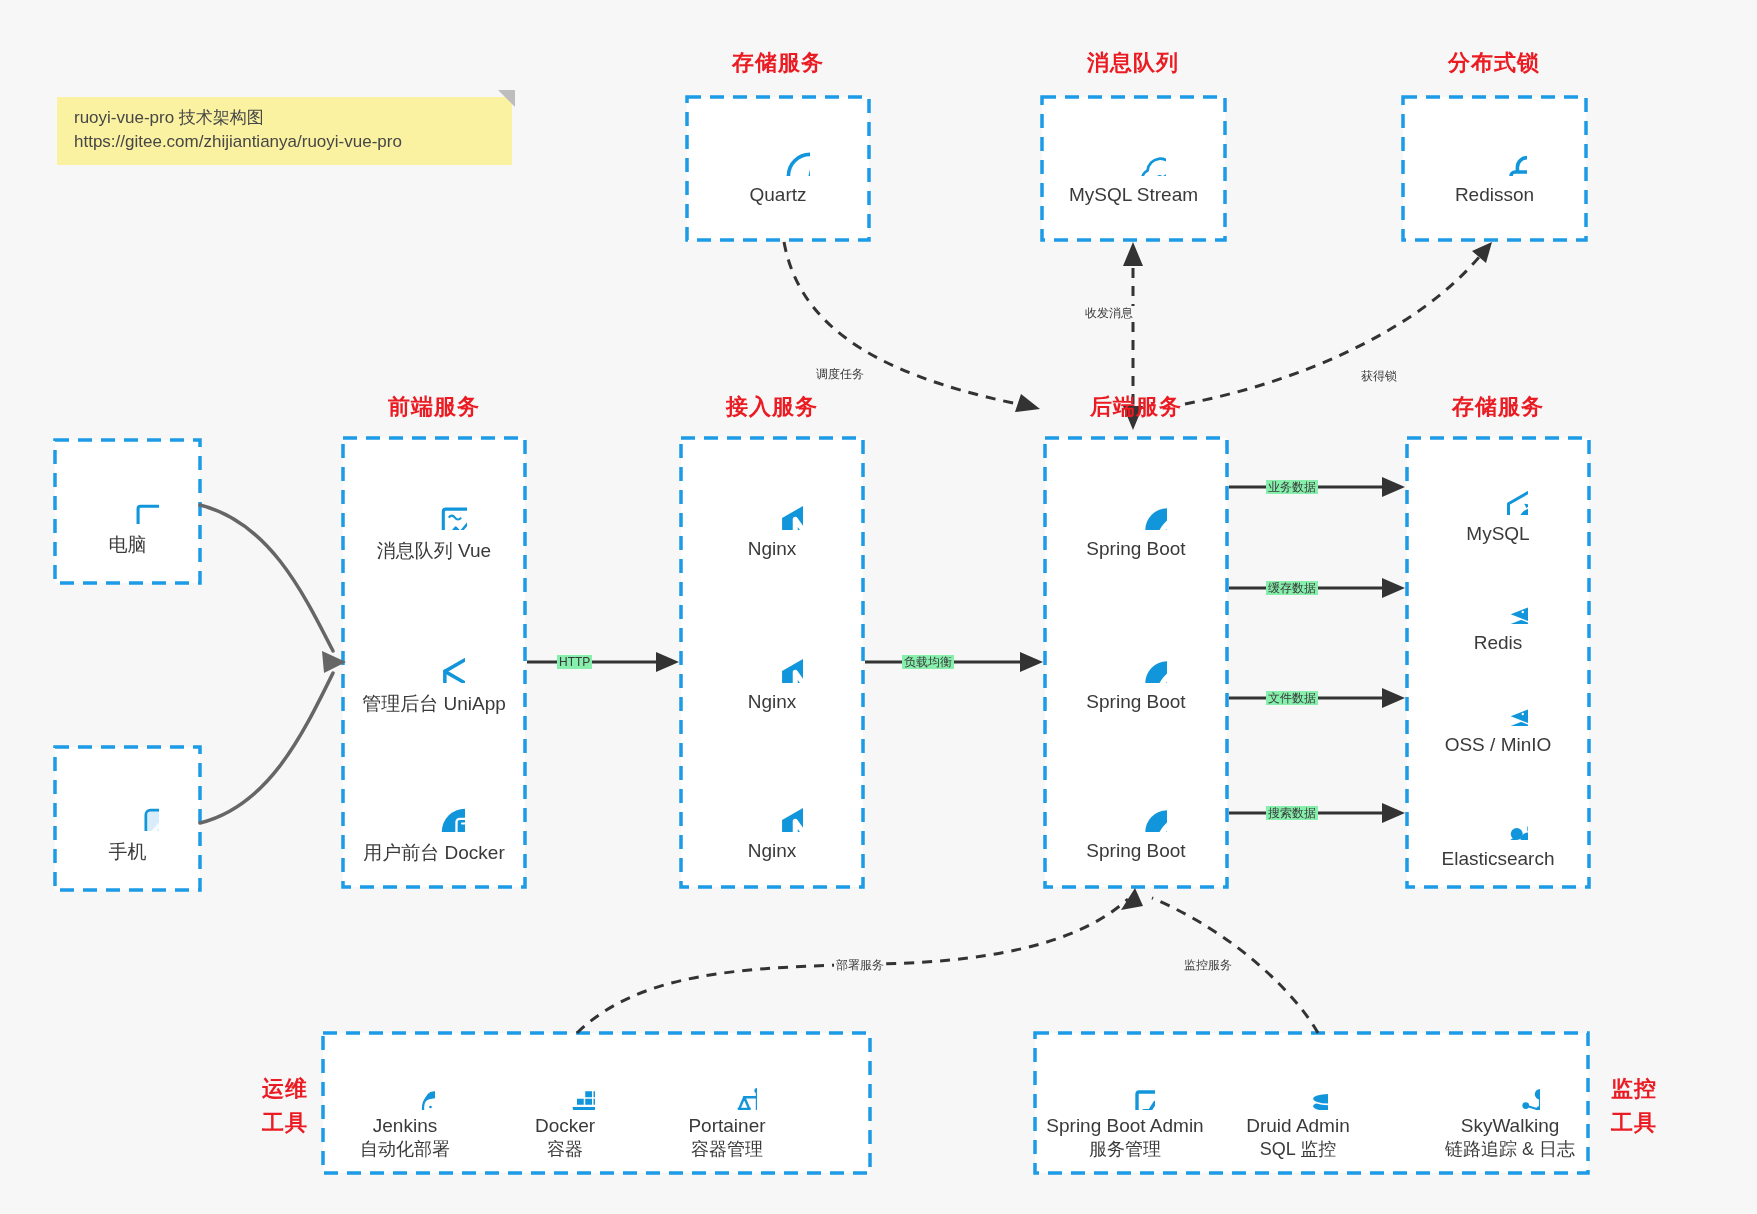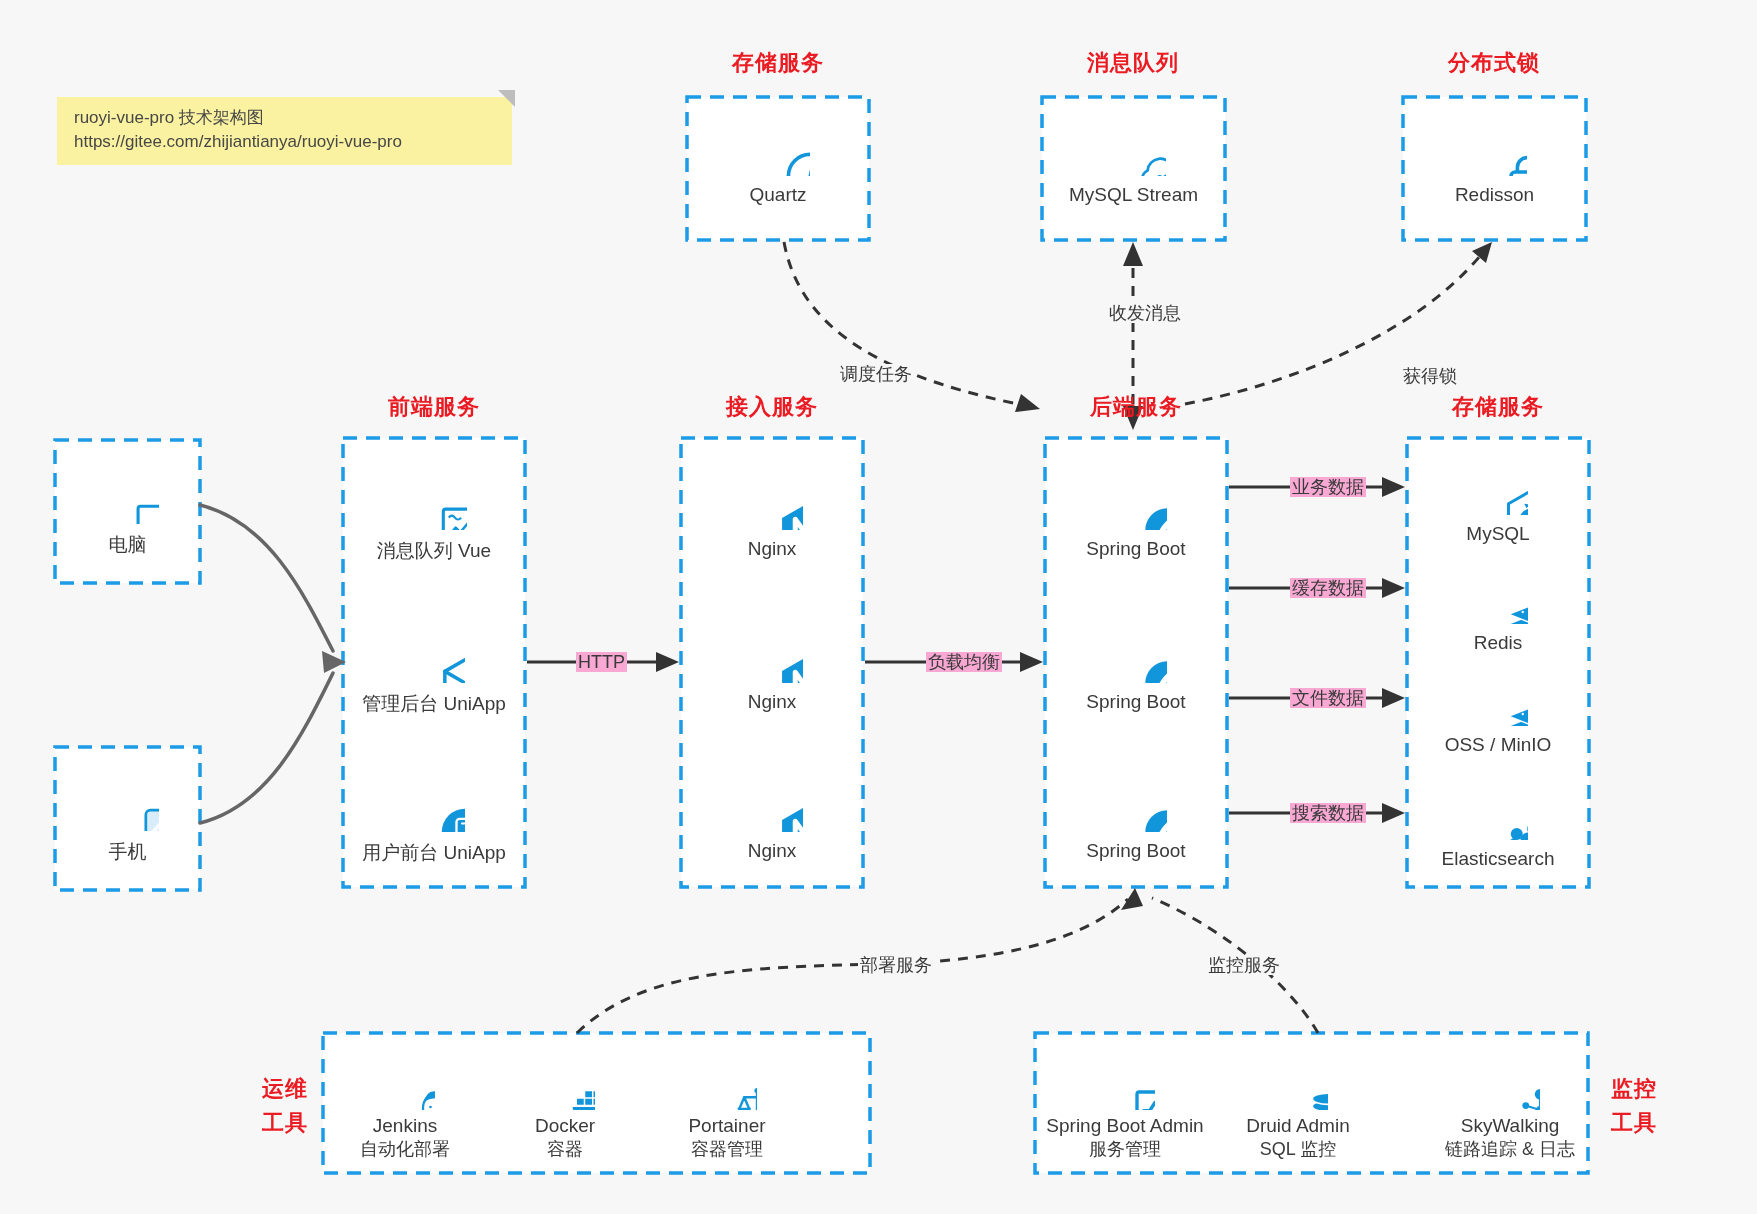--- a/index.html
+++ b/index.html
@@ -14,22 +14,22 @@
   .gb{fill:#ffffff;stroke:var(--border-blue);stroke-width:3.5;stroke-dasharray:14 9;}
   .wd{stroke:var(--wire);stroke-width:3;fill:none;}
   .wg{stroke:var(--wire-gray);stroke-width:3.5;fill:none;stroke-linecap:round;}
   .wdash{stroke:var(--wire);stroke-width:3;fill:none;stroke-dasharray:10 8;}
   .hd{fill:var(--wire);}
   .hg{fill:var(--wire-gray);}
   .rtitle{position:absolute;color:var(--red);font-size:22px;font-weight:bold;text-align:center;letter-spacing:1px;}
   .item{position:absolute;display:flex;flex-direction:column;align-items:center;gap:8px;}
   .lbl{font-size:19px;color:var(--ink);white-space:nowrap;text-align:center;}
   .sub{font-size:18px;color:var(--ink);white-space:nowrap;text-align:center;line-height:22px;margin-top:-4px;}
-  .elabel{position:absolute;font-size:18px;color:var(--ink);text-align:right;line-height:24px;white-space:nowrap;}
-  .ebg{background:#f9a8d4;padding:0 2px;}
+  .elabel{position:absolute;font-size:12px;color:var(--ink);text-align:left;line-height:24px;white-space:nowrap;}
+  .ebg{background:#86efac;padding:0 2px;}
   .ebgp{background:var(--page-bg);padding:0 2px;}
   .note{position:absolute;left:57px;top:97px;width:455px;height:68px;background:var(--note-bg);
         box-sizing:border-box;padding:9px 0 0 17px;font-size:17px;line-height:24px;color:#474747;}
   .note .fold{position:absolute;top:-7px;right:-3px;width:0;height:0;
         border-top:17px solid #bdbdbd;border-left:17px solid transparent;}
   .vtitle{position:absolute;color:var(--red);font-size:22px;font-weight:bold;text-align:center;line-height:34px;letter-spacing:1px;}
 </style>
 </head>
 <body>
 
@@ -283,21 +283,21 @@
   <div class="item" style="left:343px;top:621px;width:182px">
     <svg class="ic" width="62" height="62" viewBox="-40 -40 80 80">
         <use href="#sym-cube"></use>
       </svg>
     <div class="lbl">管理后台 UniApp</div>
   </div>
   <div class="item" style="left:343px;top:770px;width:182px">
     <svg class="ic" width="62" height="62" viewBox="-40 -40 80 80">
         <use href="#sym-uniapp-user"></use>
       </svg>
-    <div class="lbl">用户前台 UniApp</div>
+    <div class="lbl">用户前台 Docker</div>
   </div>
 
   <div class="item" style="left:681px;top:468px;width:182px">
     <svg class="ic" width="62" height="62" viewBox="-40 -40 80 80">
         <use href="#sym-nginx"></use>
       </svg>
     <div class="lbl">Nginx</div>
   </div>
   <div class="item" style="left:681px;top:621px;width:182px">
     <svg class="ic" width="62" height="62" viewBox="-40 -40 80 80">

